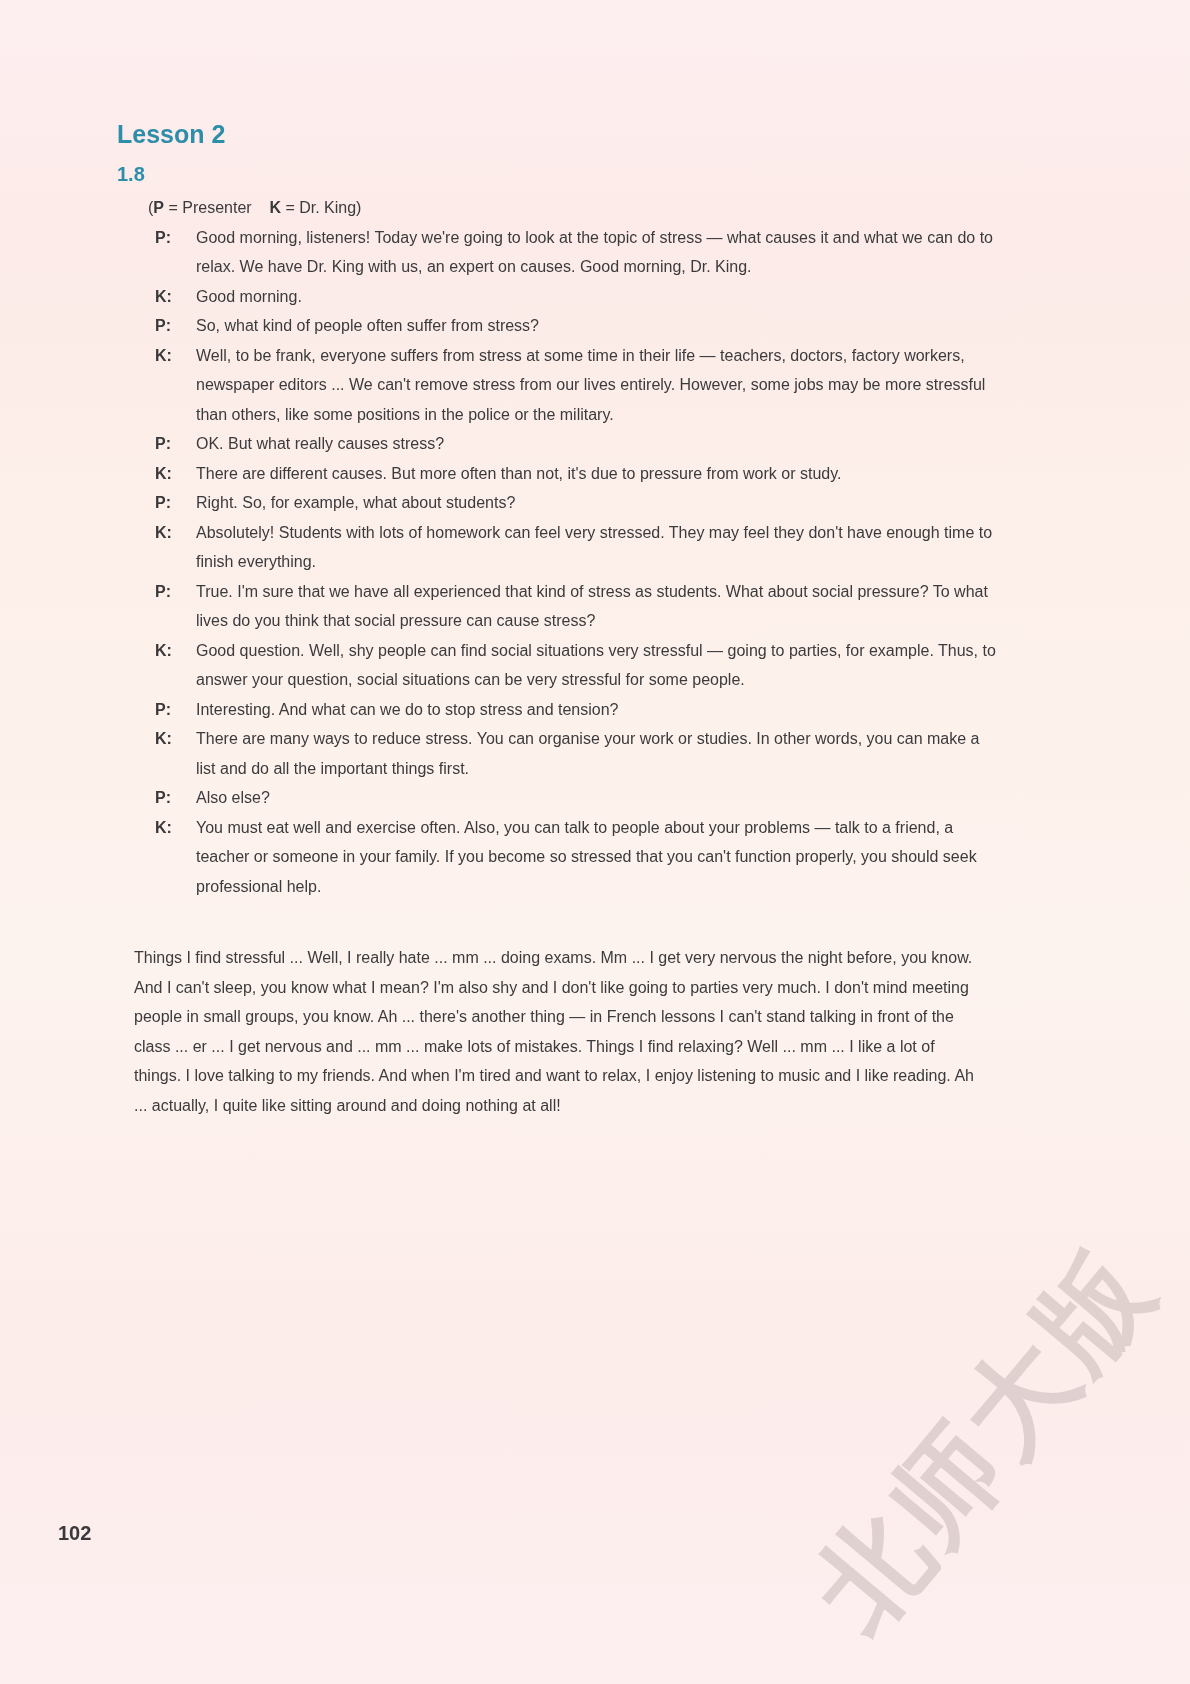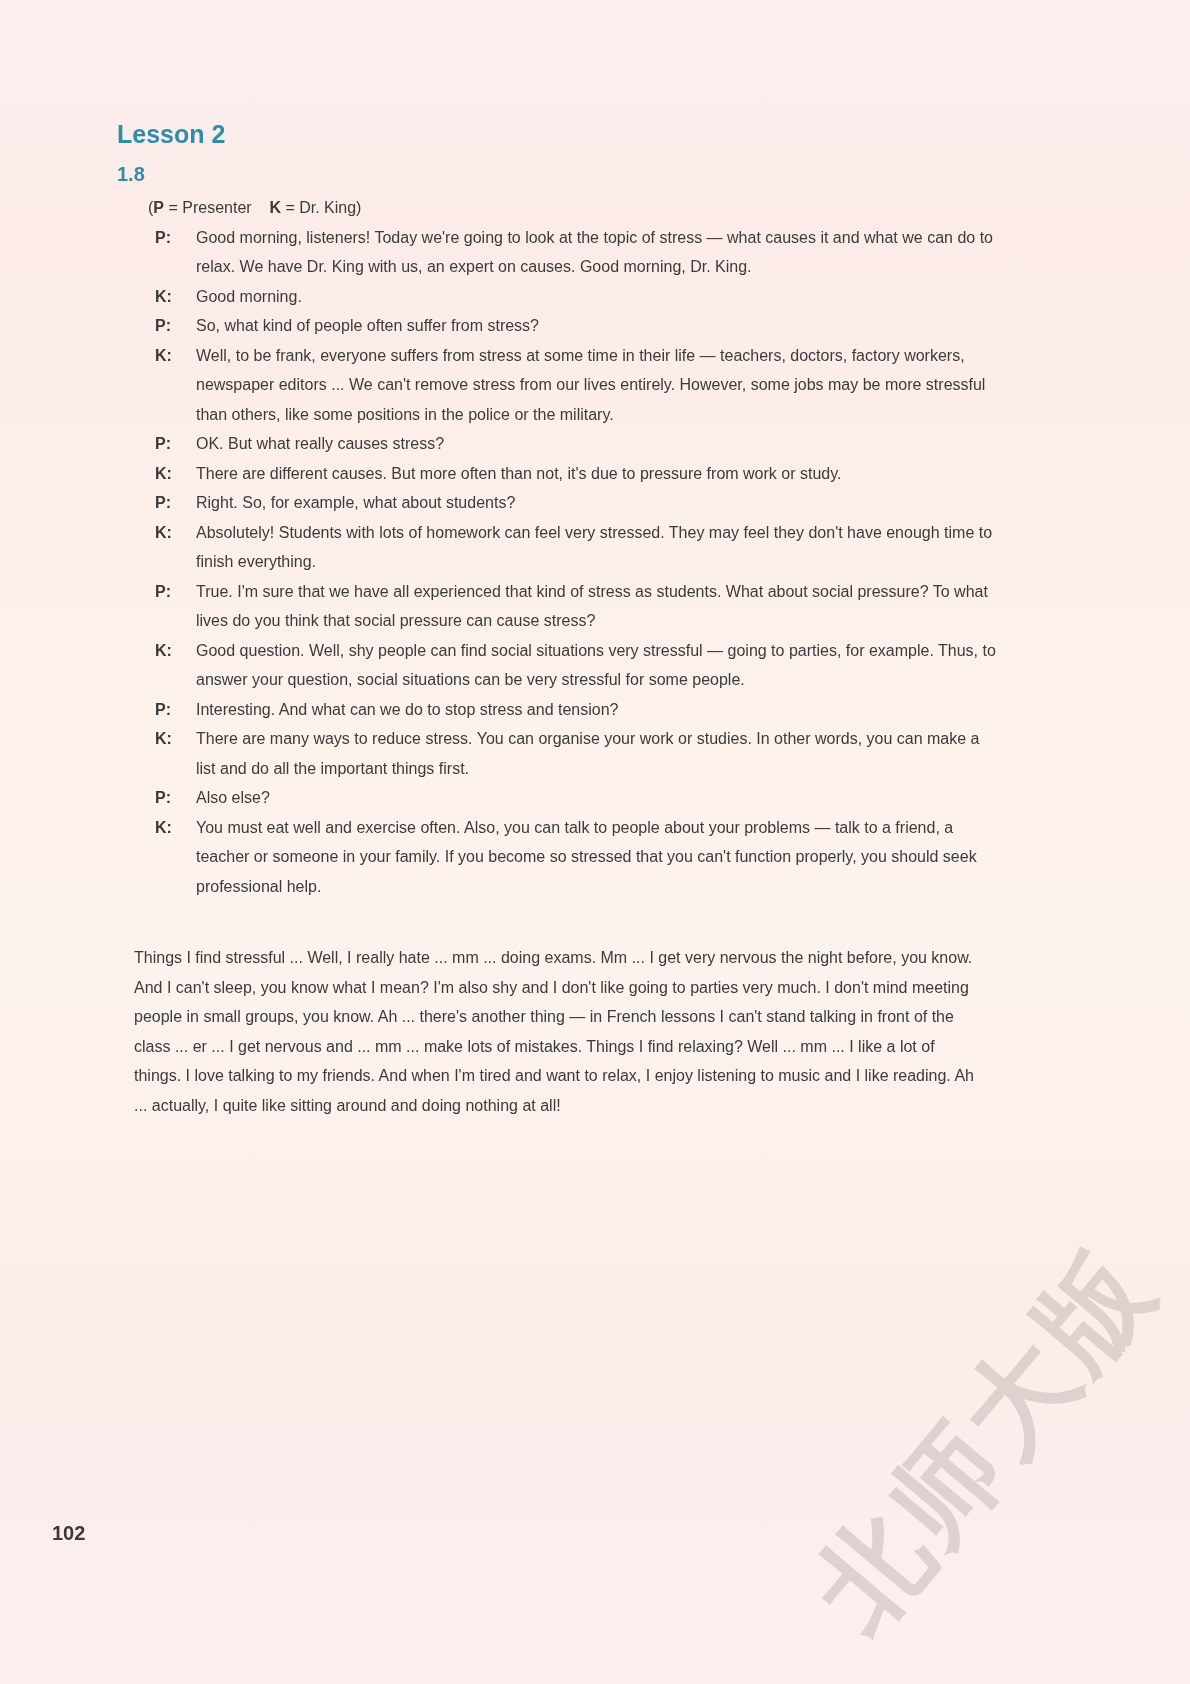--- a/index.html
+++ b/index.html
@@ -28,21 +28,21 @@
   .cast { margin-left: 31px; white-space: pre-wrap; }
   .cast b { font-weight: bold; color: #39393b; }
   .dialogue { margin-left: 38px; }
   .turn { display: flex; align-items: flex-start; }
   .spk { width: 41px; flex: 0 0 41px; font-weight: bold; color: #39393b; }
   .txt { flex: 1; }
   .sec14 { margin-top: 42px; }
   .para { margin-left: 17px; width: 849px; }
   .pagenum {
     position: absolute;
-    left: 52px;
+    left: 58px;
     top: 1522px;
     font-size: 20px;
     font-weight: bold;
     color: #39393b;
   }
   .watermark {
     position: absolute;
     left: 838px;
     top: 1560px;
     transform: rotate(-50deg);

